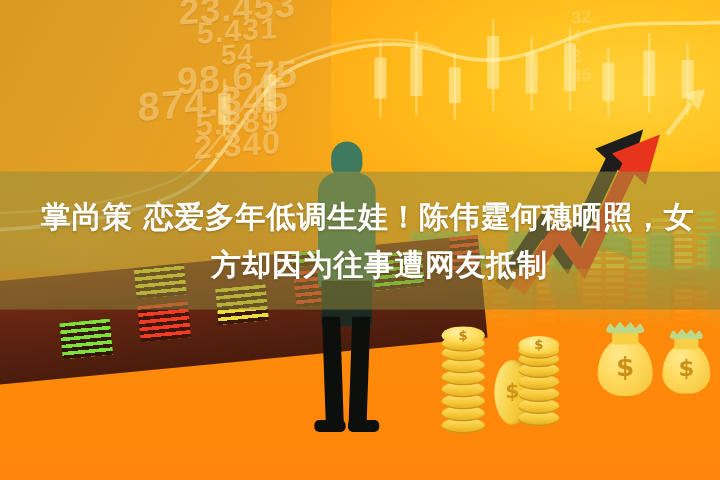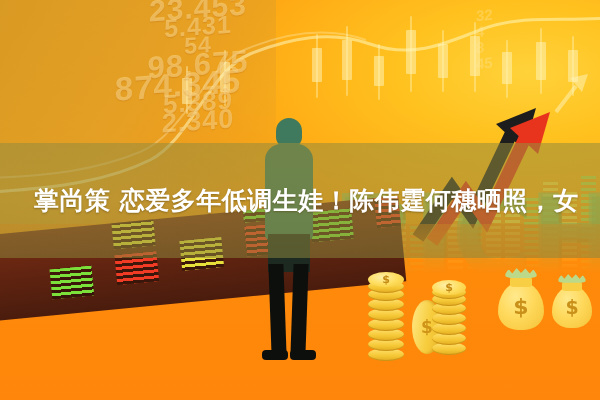--- a/index.html
+++ b/index.html
@@ -327,15 +327,16 @@
   <div class="bag" style="left:552px;top:274px;width:40px;height:54px;">
     <div class="bag-body"></div>
     <div class="bag-neck"></div>
     <div class="bag-tie"></div>
     <div class="bag-dollar" style="font-size:19px;">$</div>
   </div>
 
   <div class="band"></div>
   <div class="headline">
     <div class="headline-line line1">掌尚策 恋爱多年低调生娃！陈伟霆何穗晒照，女</div>
+    <div class="headline-line line2">方却因为往事遭网友抵制</div>
   </div>
 
 </div>
 
 </body></html>

